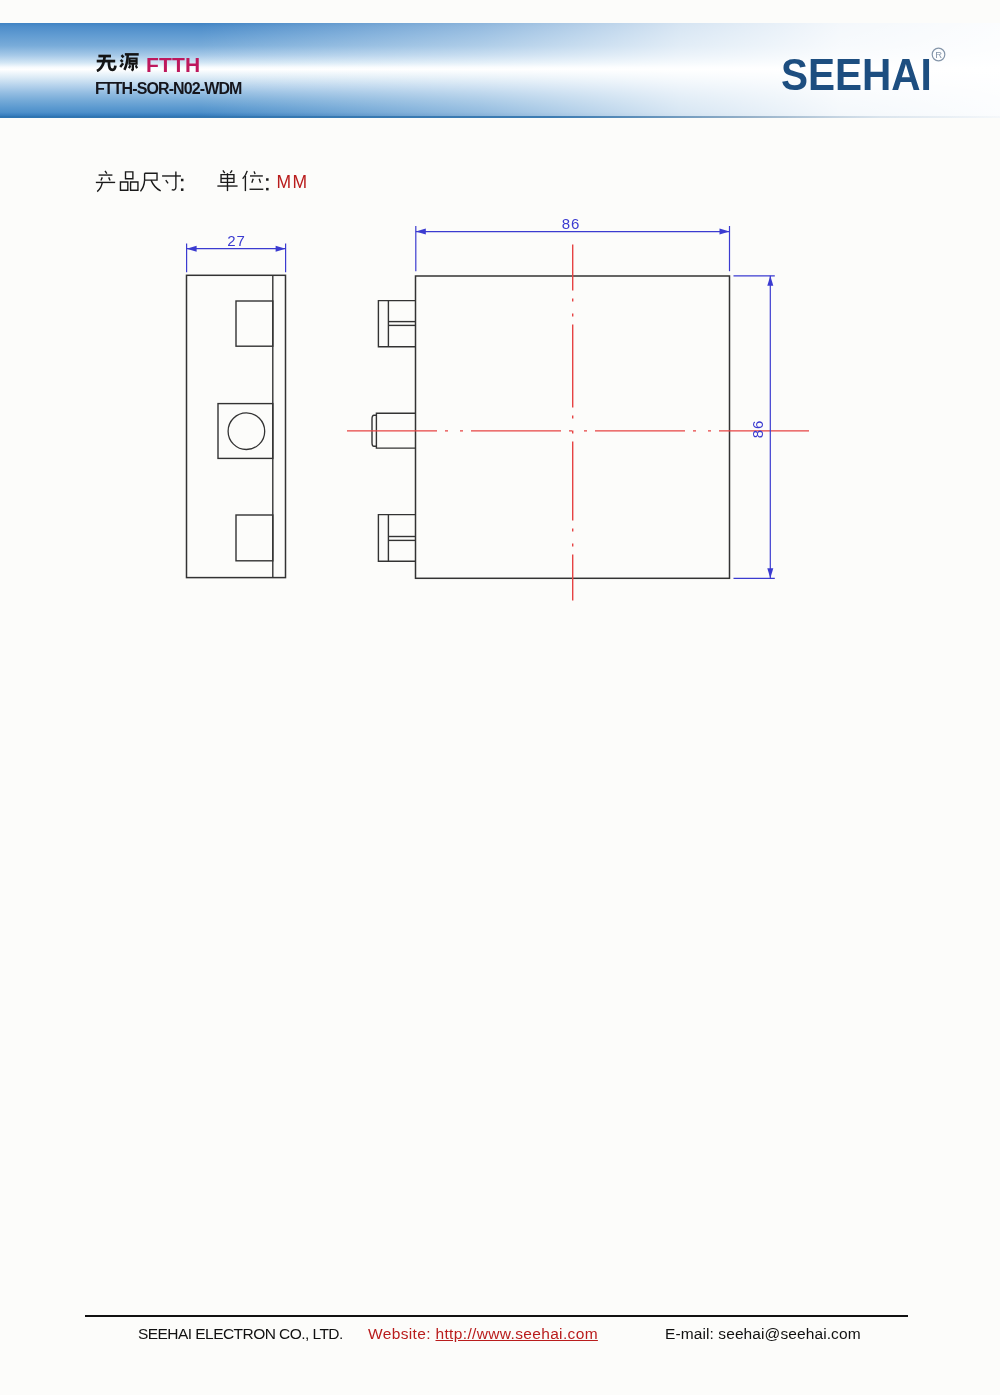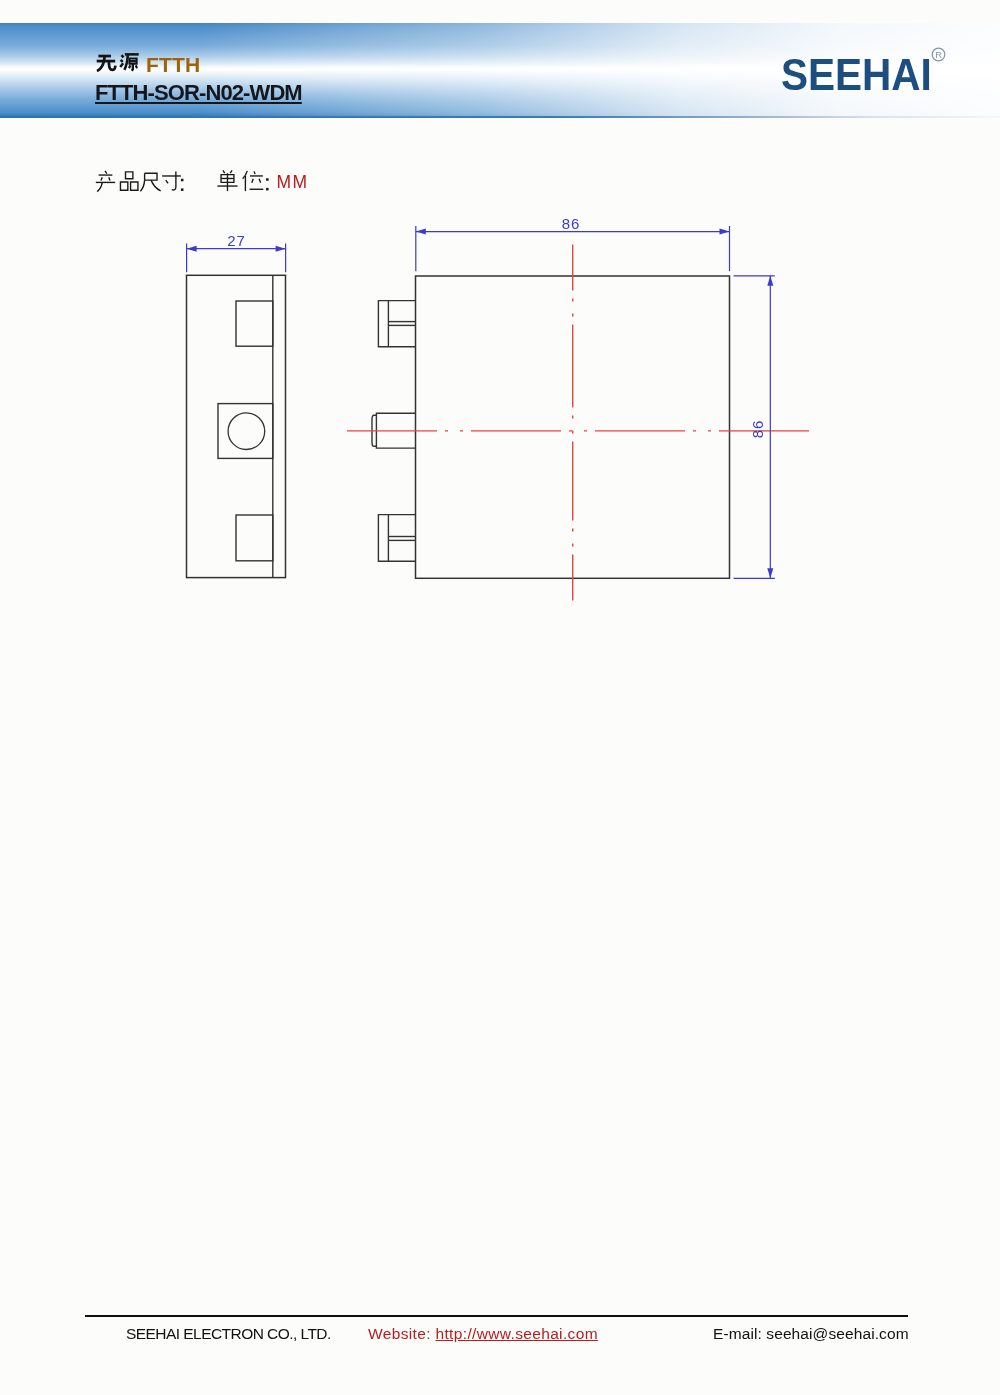--- a/index.html
+++ b/index.html
@@ -28,23 +28,23 @@
     <path d="M30,16 H96" stroke-width="12"></path>
     <path d="M44,16 C43,40 39,68 28,90" stroke-width="12"></path>
     <path d="M52,36 H86 V60 H52 Z" stroke-width="10"></path>
     <path d="M52,48 H86" stroke-width="10"></path>
     <path d="M68,60 V88 L62,93" stroke-width="11"></path>
     <path d="M56,68 L50,82" stroke-width="10"></path>
     <path d="M82,68 L88,82" stroke-width="10"></path>
   </g>
 </svg>
 
-<div class="abs" style="left:146px;top:52.5px;font-size:21px;font-weight:bold;color:#a16207;letter-spacing:0.2px;">FTTH</div>
+<div class="abs" style="left:146px;top:52.5px;font-size:21px;font-weight:bold;color:#be185d;letter-spacing:0.2px;">FTTH</div>
 
-<div class="abs" style="left:95px;top:79.5px;font-size:22px;font-weight:bold;color:#15151c;letter-spacing:-0.9px;text-decoration:underline;">FTTH-SOR-N02-WDM</div>
+<div class="abs" style="left:95px;top:79.5px;font-size:16px;font-weight:bold;color:#15151c;letter-spacing:-0.9px;">FTTH-SOR-N02-WDM</div>
 
 <div class="abs" style="left:781px;top:48.5px;font-size:45px;font-weight:bold;color:#1d4e80;letter-spacing:0px;transform:scaleX(0.9);transform-origin:0 0;">SEEHAI</div>
 
 <svg class="abs" style="left:931px;top:47px" width="16" height="16" viewBox="0 0 16 16">
   <circle cx="7.5" cy="7.5" r="6.3" fill="none" stroke="#8495a9" stroke-width="1.2"></circle>
   <text x="7.6" y="11.3" font-size="9.5" font-family="Liberation Sans,sans-serif" fill="#8495a9" text-anchor="middle">R</text>
 </svg>
 
 <svg class="abs" style="left:94px;top:170px" width="92" height="23" viewBox="0 0 400 100" fill="none" stroke="#1a1a1a" stroke-width="6" stroke-linecap="butt">
   <g>
@@ -165,17 +165,17 @@
     <line x1="733.5" y1="578.3" x2="774.8" y2="578.3"></line>
     <line x1="770.3" y1="275.8" x2="770.3" y2="578.3"></line>
     <path d="M770.3,275.8 l-3,10 h6 z" fill="#3b3bd0" stroke="none"></path>
     <path d="M770.3,578.3 l-3,-10 h6 z" fill="#3b3bd0" stroke="none"></path>
   </g>
   <text x="762.5" y="429" font-size="15" letter-spacing="1" fill="#3b3bd0" text-anchor="middle" font-family="Liberation Sans,sans-serif" transform="rotate(-90 762.5 429)">86</text>
 </svg>
 
 <div class="abs" style="left:85px;top:1314.5px;width:823px;height:2px;background:#111;"></div>
 
-<div class="abs" style="left:126px;top:1324.5px;font-size:15.5px;letter-spacing:-0.55px;color:#111;">SEEHAI ELECTRON CO., LTD.</div>
+<div class="abs" style="left:138px;top:1324.5px;font-size:15.5px;letter-spacing:-0.55px;color:#111;">SEEHAI ELECTRON CO., LTD.</div>
 
 <div class="abs" style="left:368px;top:1324.5px;font-size:15.5px;letter-spacing:0.35px;color:#b91c1c;">Website: <span style="text-decoration:underline;">http://www.seehai.com</span></div>
 
-<div class="abs" style="left:665px;top:1324.5px;font-size:15.5px;letter-spacing:0.1px;color:#111;margin-left:48px;">E-mail: seehai@seehai.com</div>
+<div class="abs" style="left:665px;top:1324.5px;font-size:15.5px;letter-spacing:0.1px;color:#111;">E-mail: seehai@seehai.com</div>
 
 </body></html>

